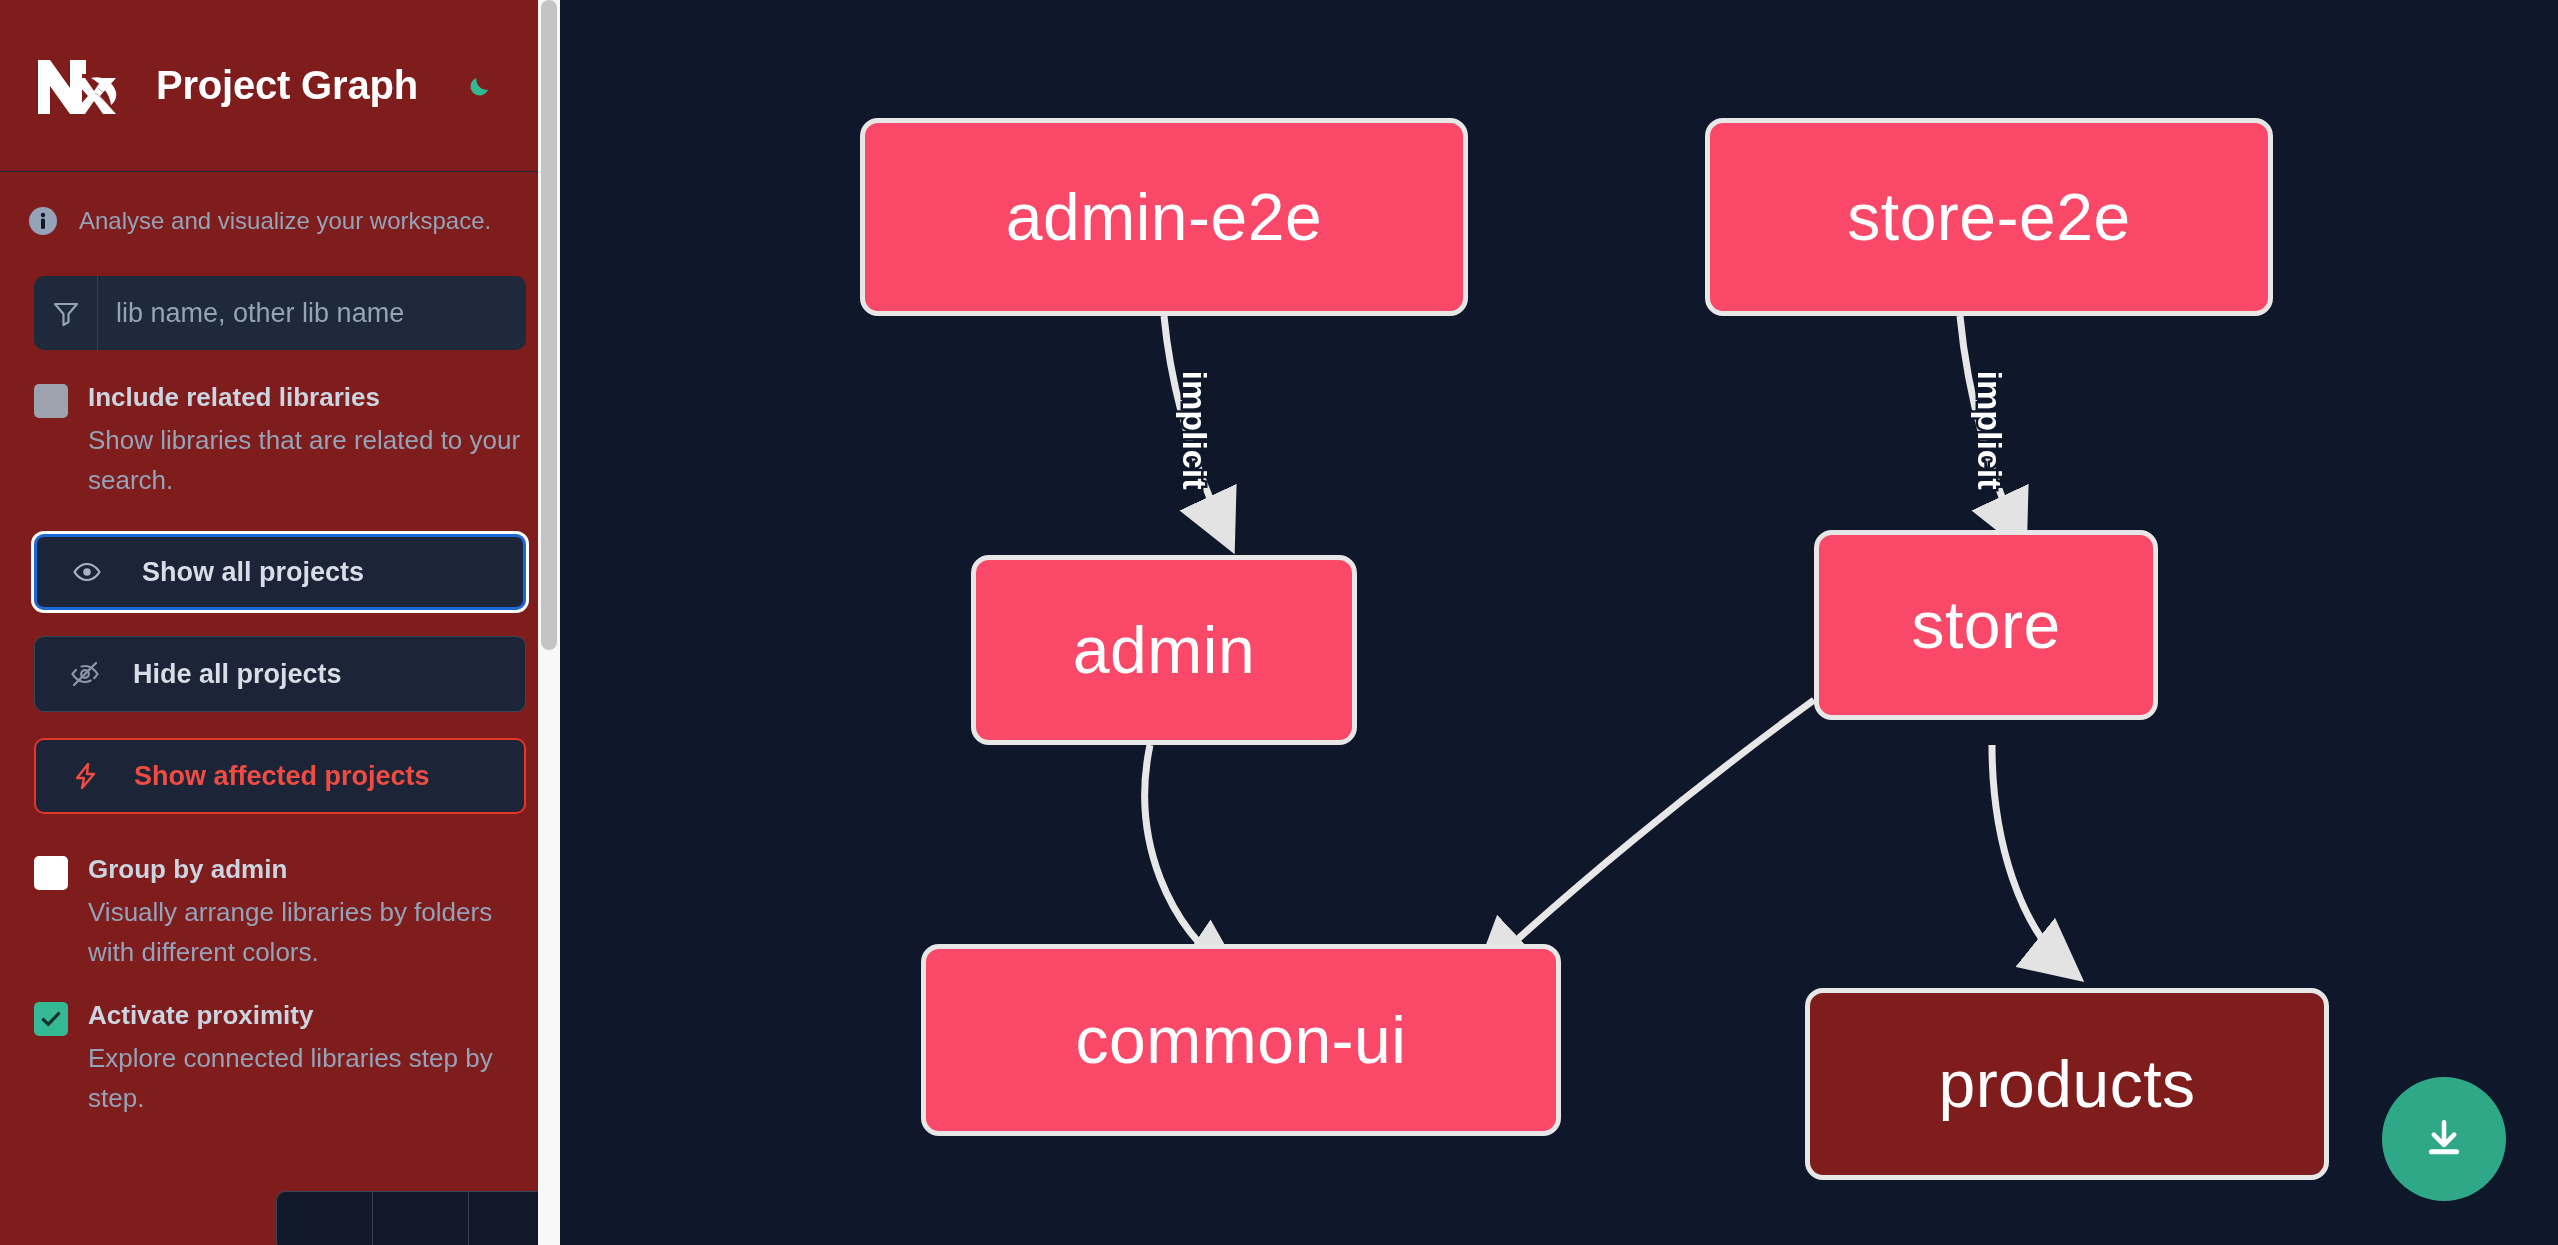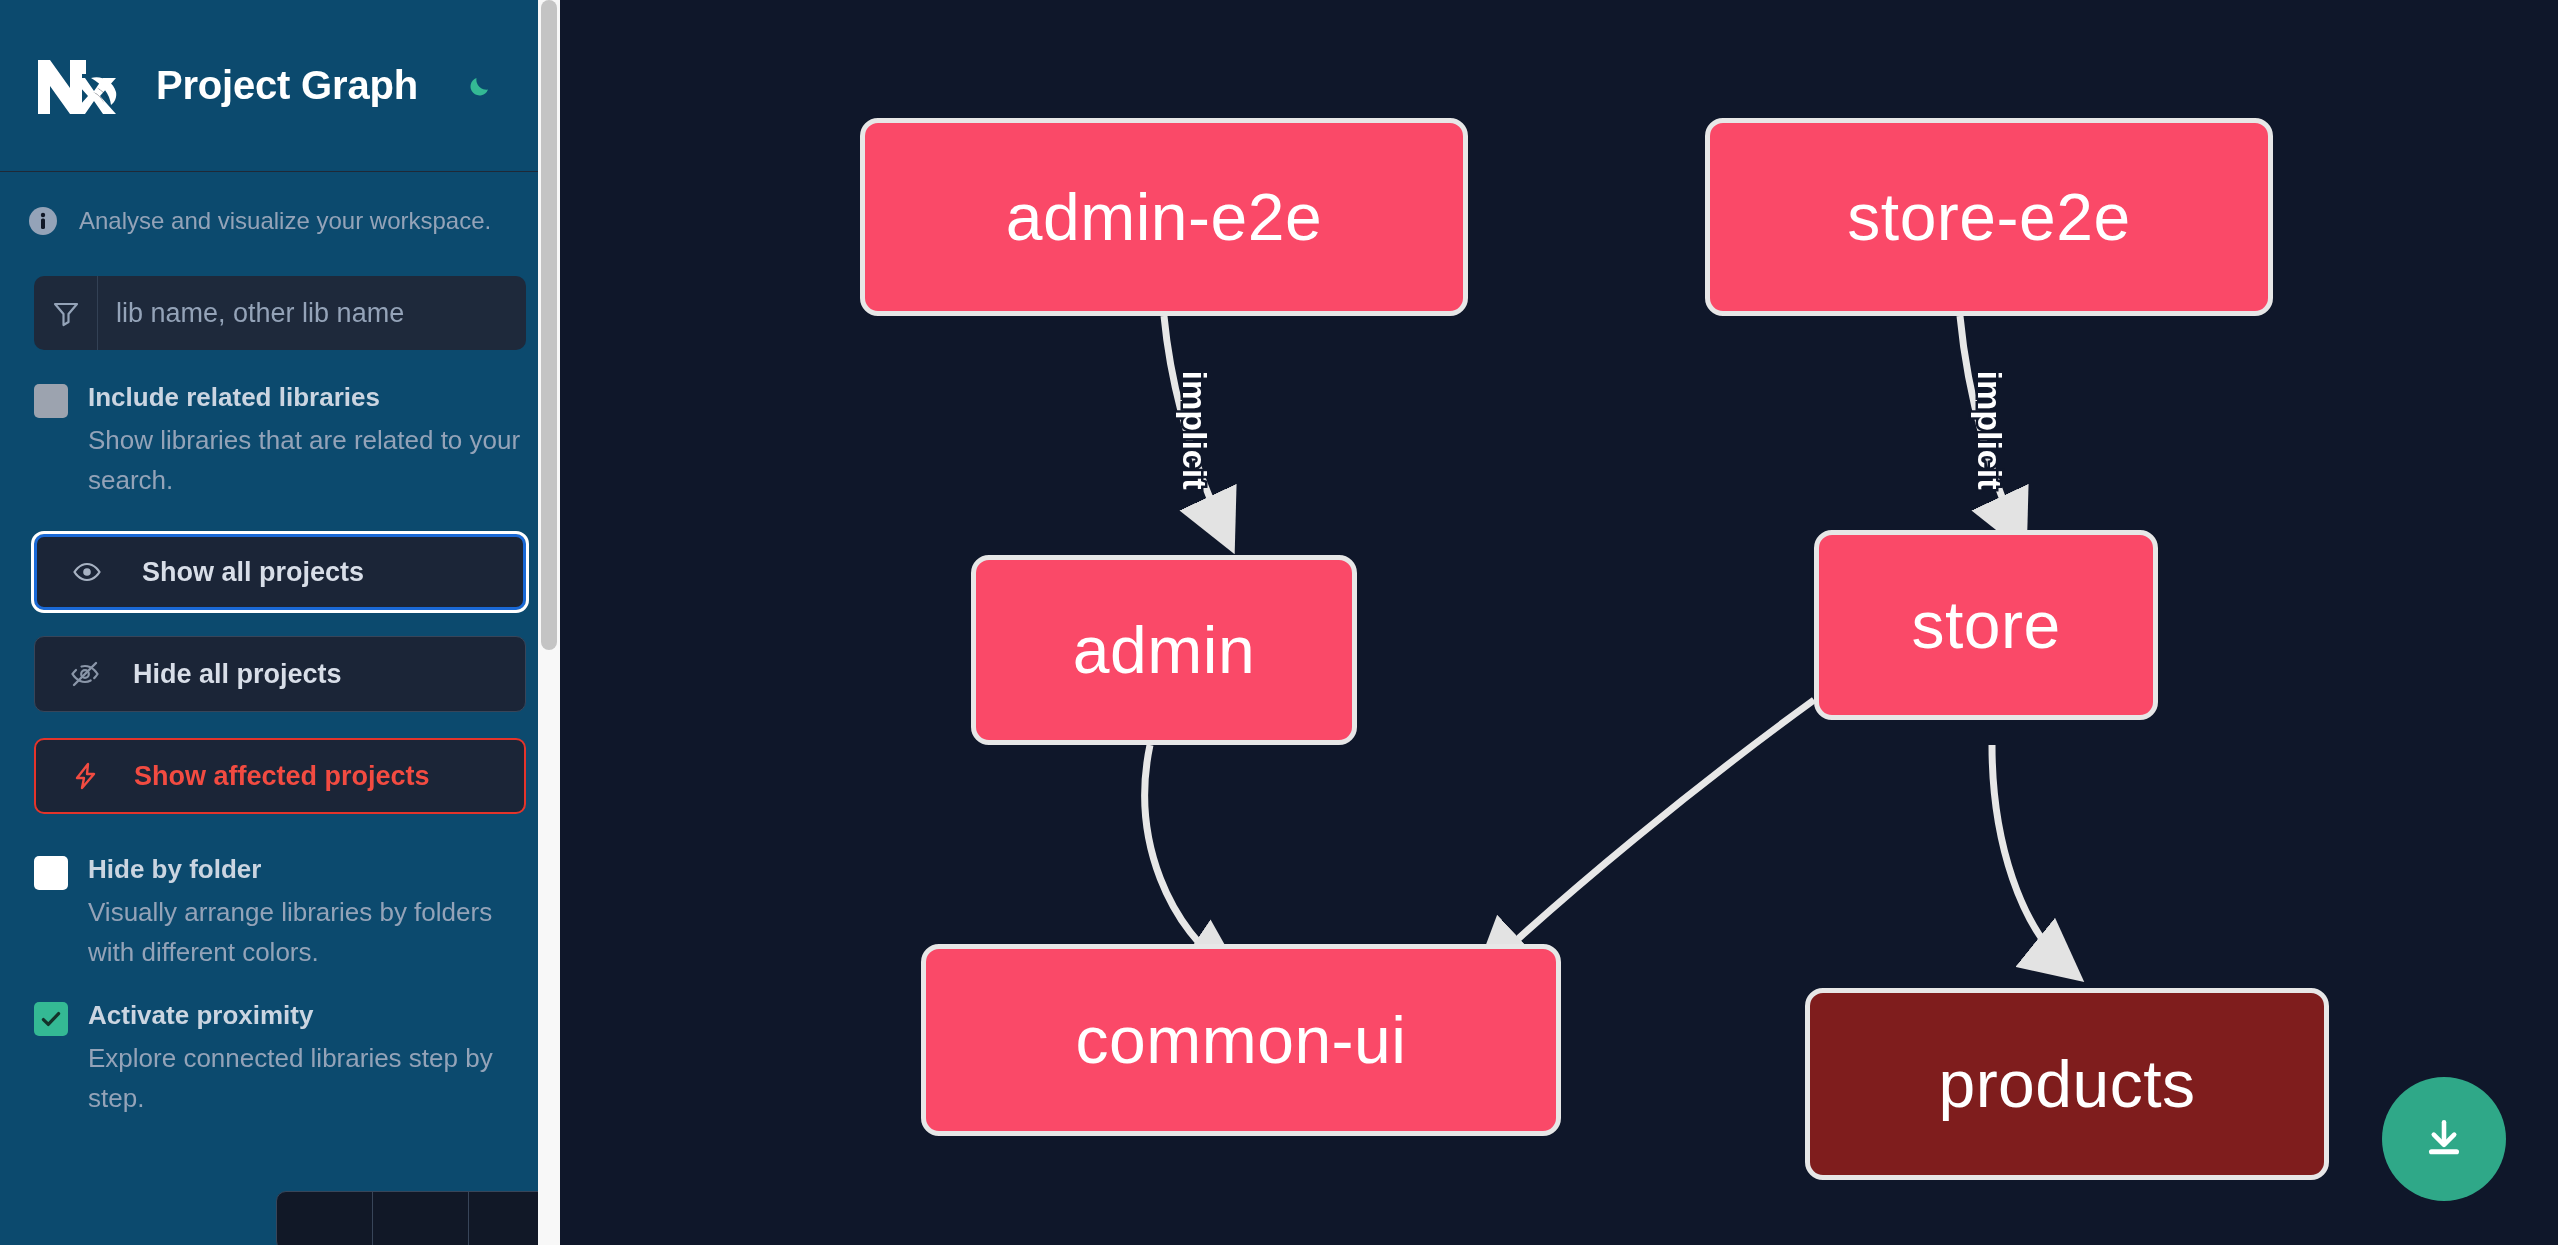--- a/index.html
+++ b/index.html
@@ -8,21 +8,21 @@
     background: #0F172A;
     font-family: "Liberation Sans", sans-serif;
     overflow: hidden;
   }
   .app { position: relative; width: 2558px; height: 1245px; display: flex; }
 
   
   .sidebar {
     position: relative;
     width: 560px; height: 1245px;
-    background: #0c4a6e;
+    background: #7f1d1d;
     flex: 0 0 560px;
     overflow: hidden;
   }
   .sidebar-header {
     height: 172px;
     display: flex; align-items: center;
     padding: 0 34px;
     border-bottom: 1px solid #1F2937;
   }
   .nx-logo { width: 88px; height: 64px; flex: 0 0 88px; }
@@ -280,21 +280,21 @@
             <path d="M17 3L6 17h7l-2 10 12-14h-7z" fill="none" stroke="#F24B41" stroke-width="2.4" stroke-linejoin="round"></path>
           </svg>
         </span>
         <span class="glabel">Show affected projects</span>
       </div>
     </div>
 
     <div class="check-block" style="padding-top:12px">
       <span class="cb white"></span>
       <span class="cb-texts">
-        <span class="cb-label">Hide by folder</span>
+        <span class="cb-label">Group by admin</span>
         <div class="cb-desc">Visually arrange libraries by folders with different colors.</div>
       </span>
     </div>
 
     <div class="check-block" style="padding-top:26px">
       <span class="cb green">
         <svg viewBox="0 0 24 24" width="26" height="26">
           <path d="M5 12.5l4.5 4.5L19 7" fill="none" stroke="#14322A" stroke-width="3" stroke-linecap="round" stroke-linejoin="round"></path>
         </svg>
       </span>

